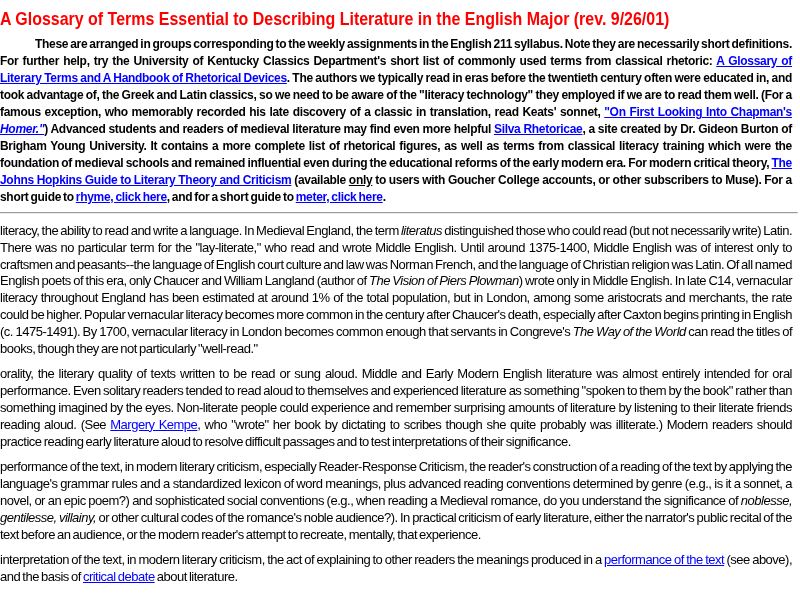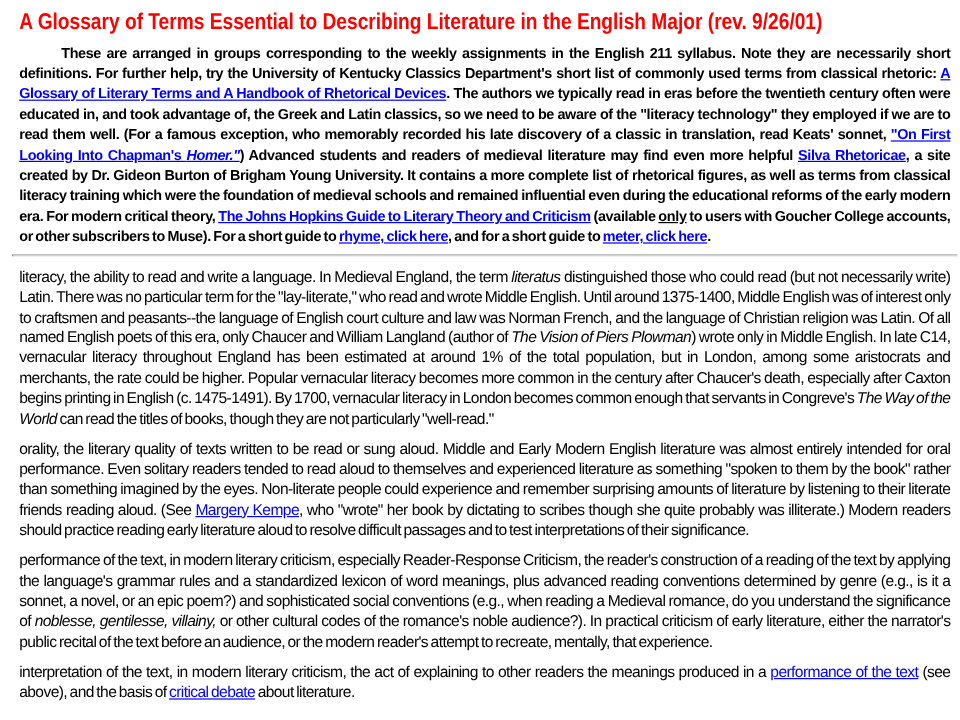--- a/index.html
+++ b/index.html
@@ -3,21 +3,21 @@
 <meta charset="utf-8">
 <style>
   :root { --title-color:#ff0000; --link-color:#0000ff; }
   * { box-sizing: border-box; }
   html, body { margin:0; padding:0; }
   body {
     width:800px; height:600px; overflow:hidden;
     background:#ffffff; color:#000000;
     font-family:"Liberation Sans","DejaVu Sans",sans-serif;
   }
-  .page { padding:6px 8px 0 16px; width:800px; height:600px; overflow:hidden; }
+  .page { padding:6px 8px 0 0; width:800px; height:600px; overflow:hidden; }
   h1[data-name="page-title"] {
     font-size:19px; line-height:22px; font-weight:bold;
     color:var(--title-color);
     margin:2px 0 4px 0;
     white-space:nowrap;
     transform:scaleX(0.84); transform-origin:0 50%;
   }
   .hr {
     height:2px; border:1px solid;
     border-color:#9a9a9a #ececec #ececec #9a9a9a;

